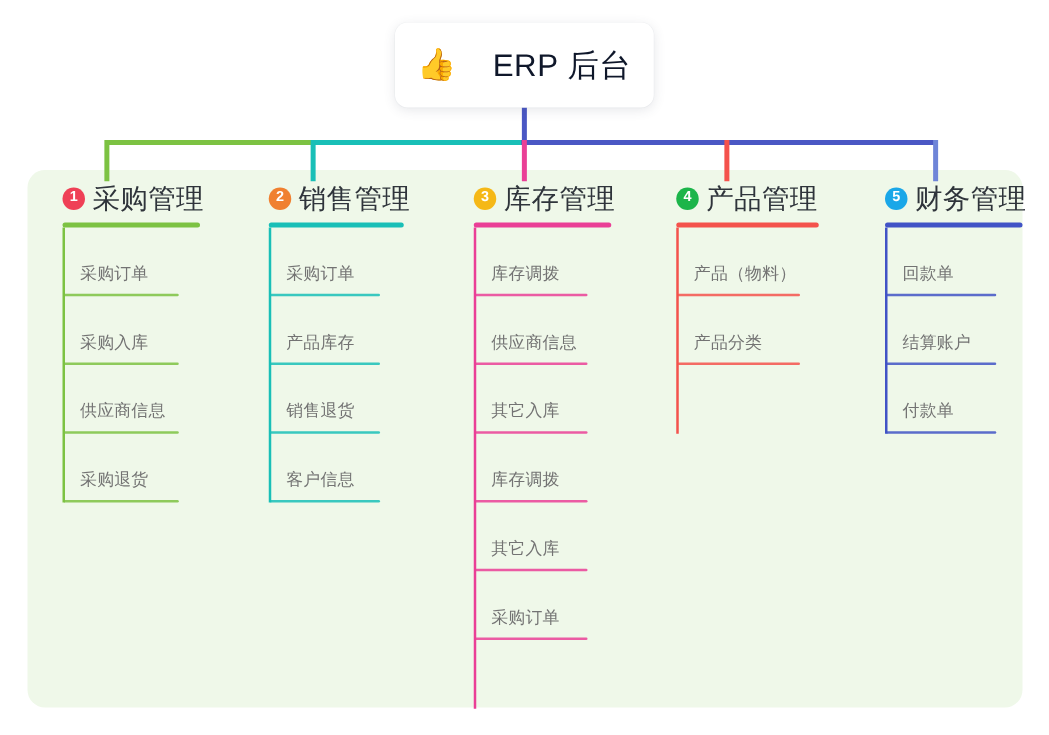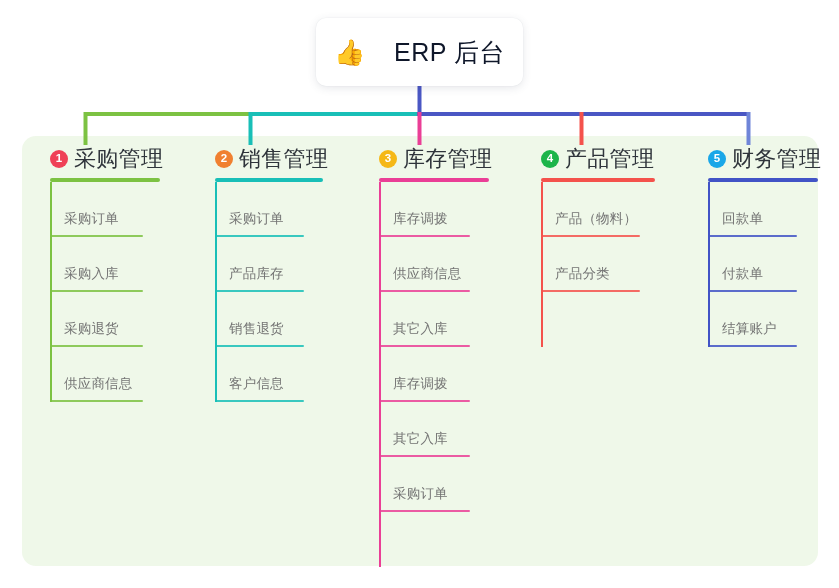--- a/index.html
+++ b/index.html
@@ -99,25 +99,25 @@
           <div class="spine" style="background: rgb(124, 194, 66); height: 220px;"></div>
           <div class="leaf">
             <span class="leaf-text">采购订单</span>
             <div class="leaf-rule" style="background: rgb(124, 194, 66); width: 92px; opacity: 0.85;"></div>
           </div>
           <div class="leaf">
             <span class="leaf-text">采购入库</span>
             <div class="leaf-rule" style="background: rgb(124, 194, 66); width: 92px; opacity: 0.85;"></div>
           </div>
           <div class="leaf">
+            <span class="leaf-text">供应商信息</span>
+            <div class="leaf-rule" style="background: rgb(124, 194, 66); width: 92px; opacity: 0.85;"></div>
+          </div>
+          <div class="leaf">
             <span class="leaf-text">采购退货</span>
-            <div class="leaf-rule" style="background: rgb(124, 194, 66); width: 92px; opacity: 0.85;"></div>
-          </div>
-          <div class="leaf">
-            <span class="leaf-text">供应商信息</span>
             <div class="leaf-rule" style="background: rgb(124, 194, 66); width: 92px; opacity: 0.85;"></div>
           </div>
         </div>
       </div>
       <div class="col" style="left: 201px;">
         <div class="col-head">
           <span class="badge" style="background: rgb(240, 128, 48);">2</span>
           <span class="head-label">销售管理</span>
         </div>
         <div class="head-rule" style="background: rgb(25, 191, 183); width: 108px; margin-left: 14px;"></div>
@@ -199,24 +199,24 @@
           <span class="head-label">财务管理</span>
         </div>
         <div class="head-rule" style="background: rgb(65, 83, 198); width: 110px; margin-left: 14px;"></div>
         <div class="branch">
           <div class="spine" style="background: rgb(65, 83, 198); height: 165px;"></div>
           <div class="leaf">
             <span class="leaf-text">回款单</span>
             <div class="leaf-rule" style="background: rgb(65, 83, 198); width: 88px; opacity: 0.85;"></div>
           </div>
           <div class="leaf">
+            <span class="leaf-text">结算账户</span>
+            <div class="leaf-rule" style="background: rgb(65, 83, 198); width: 88px; opacity: 0.85;"></div>
+          </div>
+          <div class="leaf">
             <span class="leaf-text">付款单</span>
             <div class="leaf-rule" style="background: rgb(65, 83, 198); width: 88px; opacity: 0.85;"></div>
           </div>
-          <div class="leaf">
-            <span class="leaf-text">结算账户</span>
-            <div class="leaf-rule" style="background: rgb(65, 83, 198); width: 88px; opacity: 0.85;"></div>
-          </div>
         </div>
       </div>
     </div>
 
 </div>
 
 </body></html>

